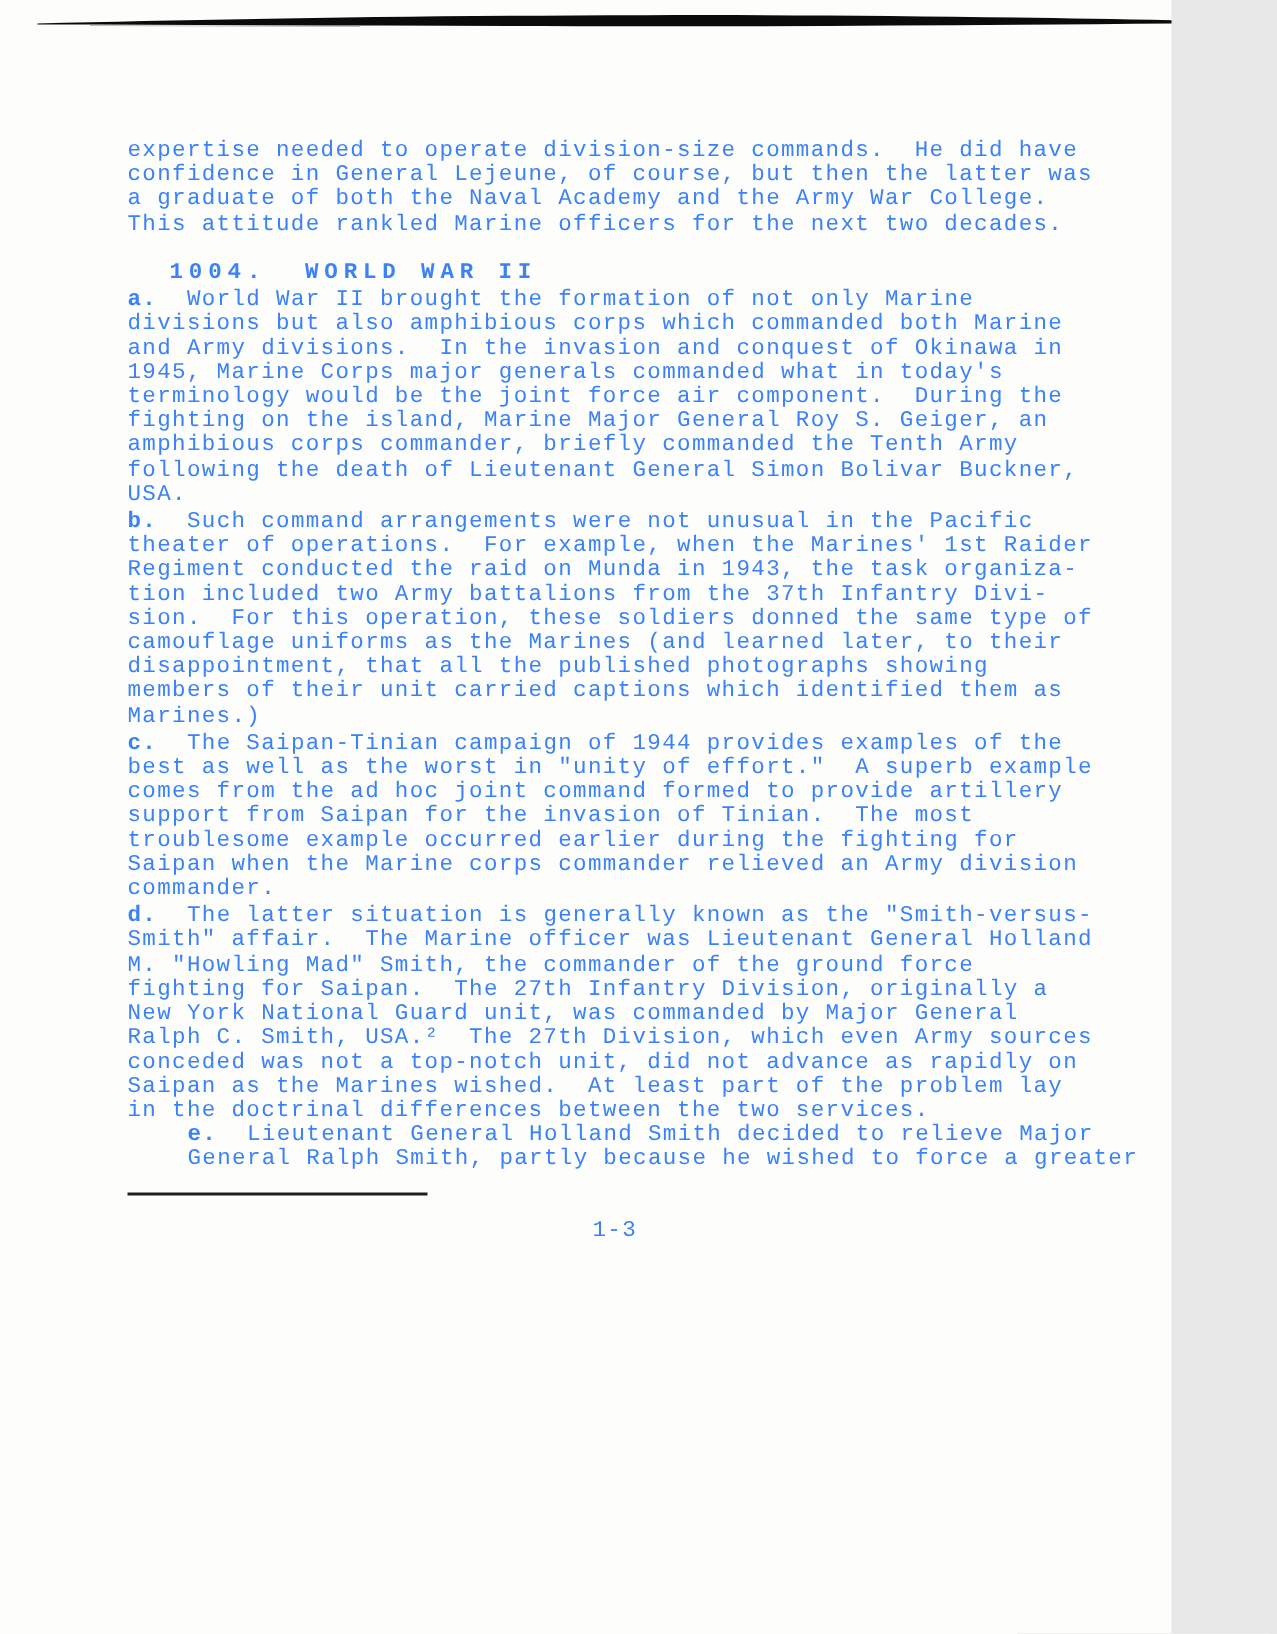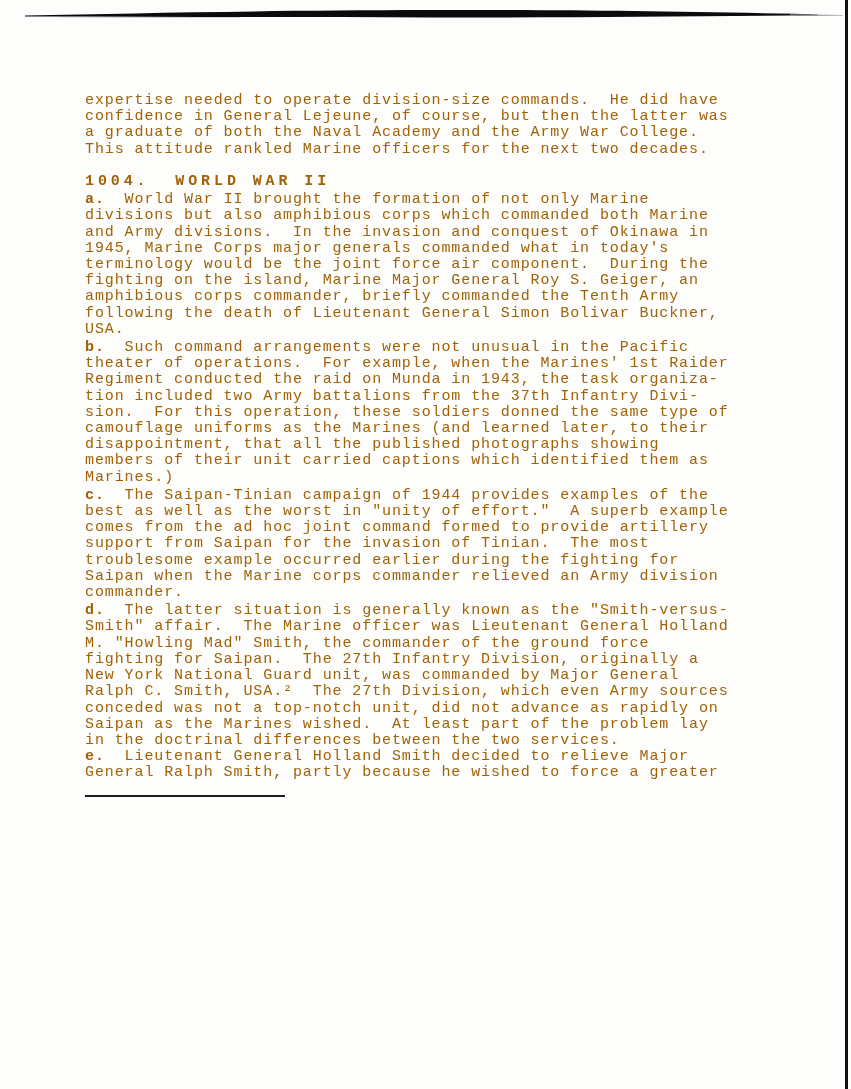--- a/index.html
+++ b/index.html
@@ -1,23 +1,23 @@
 <!DOCTYPE html>
 <html><head>
 <meta charset="utf-8">
 <style>
   html, body { margin: 0; padding: 0; background: #e8e8e8; }
   .page {
     position: relative;
-    width: 851px;
+    width: 781px;
     height: 1089px;
     background: #fdfdfc;
     overflow: hidden;
     font-family: "Liberation Mono", "DejaVu Sans Mono", monospace;
-    color: #a16207;
+    color: #3b82f6;
   }
   .top-edge {
     position: absolute;
     left: 0; top: 0;
     width: 851px; height: 30px;
     pointer-events: none;
   }
   .right-edge {
     position: absolute;
     left: 845px; top: 0;
@@ -30,23 +30,24 @@
     width: 720px;
     font-size: 15px;
     line-height: 16.2px;
     letter-spacing: 0.9px;
   }
   .block { white-space: pre; }
   .heading {
     margin-top: 16.2px;
     font-weight: bold;
     letter-spacing: 3.9px;
+    margin-left: 28px;
   }
   .para { margin-top: 2px; }
-  .para.no-gap { margin-top: 0; }
+  .para.no-gap { margin-top: 0; margin-left: 40px; }
   .plabel { font-weight: bold; }
   .footnote-rule {
     margin-top: 13px;
     width: 200px;
     height: 2px;
     background: #1f1f1f;
   }
   .footnote { margin-top: 11px; }
   .page-number {
     margin-top: 16px;
@@ -113,15 +114,16 @@
 conceded was not a top-notch unit, did not advance as rapidly on
 Saipan as the Marines wished.  At least part of the problem lay
 in the doctrinal differences between the two services.</span></div>
 
     <div class="block para no-gap"><b class="plabel">e.</b><span>  Lieutenant General Holland Smith decided to relieve Major
 General Ralph Smith, partly because he wished to force a greater</span></div>
 
     <div class="footnote-rule"></div>
 
 
+    <div class="page-number">1-3</div>
 
   </div>
 </div>
 
 </body></html>

